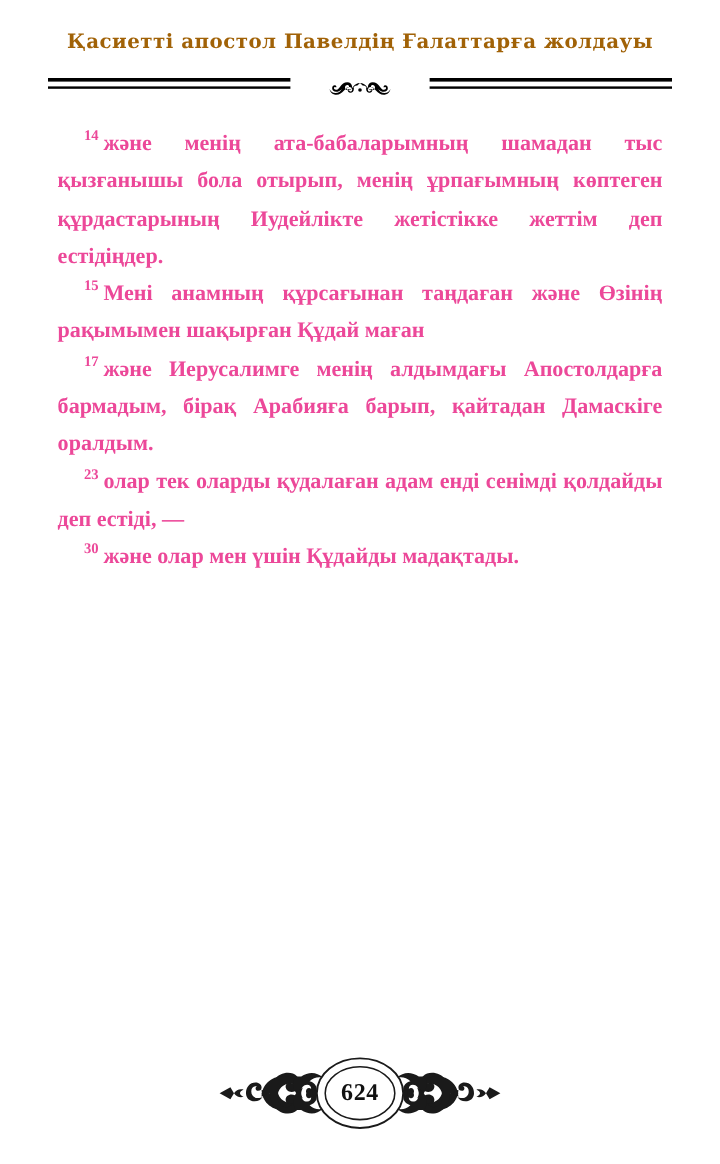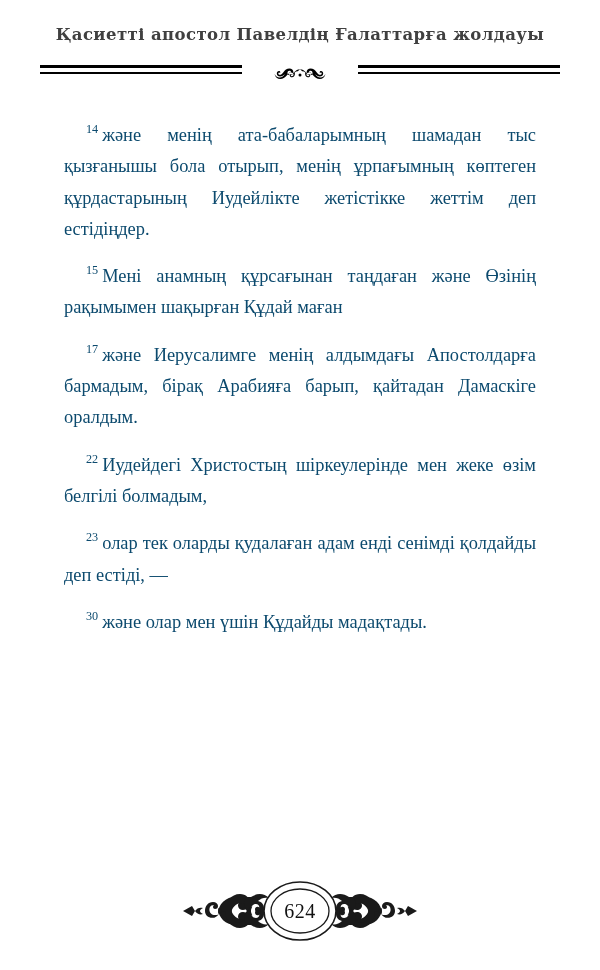--- a/index.html
+++ b/index.html
@@ -32,21 +32,21 @@
     width: 504px;
     text-align: center;
   }
   .running-head-title {
     font-family: "DejaVu Serif", "Liberation Serif", serif;
     font-size: 16.5px;
     font-weight: 700;
     letter-spacing: 0.4px;
     line-height: 1.1;
     white-space: nowrap;
-    color: #404040;
+    color: #a16207;
   }
 
   
   .head-divider {
     position: absolute;
     top: 62px;
     left: 40px;
     width: 520px;
     height: 24px;
   }
@@ -73,28 +73,29 @@
   .head-divider .fleuron svg { display: block; }
 
   
   .body-col {
     position: absolute;
     top: 104px;
     left: 48px;
     width: 504px;
   }
   .verse {
-    margin: 16px;
+    margin: 0;
     text-align: justify;
     text-justify: inter-word;
     text-indent: 22px;
     font-size: 18.4px;
     line-height: 31.3px;
-    color: #0c4a6e;
+    color: #ec4899;
     hyphens: none;
+    font-weight: bold;
   }
   .verse:last-child { text-align: left; }
   .verse .vnum {
     font-size: 12.2px;
     vertical-align: 8px;
     line-height: 0;
     padding-right: 4px;
     font-family: "Liberation Serif", "DejaVu Serif", serif;
   }
   
@@ -122,20 +123,21 @@
     top: 0;
     width: 250px;
     height: 80px;
     display: flex;
     align-items: center;
     justify-content: center;
     font-size: 20px;
     letter-spacing: 0.5px;
     color: #111;
     pointer-events: none;
+    font-weight: bold;
   }
 </style>
 </head>
 <body>
 
 <div class="page">
 
   <header class="running-head">
     <div class="running-head-title">Қасиетті апостол Павелдің Ғалаттарға жолдауы</div>
   </header>
@@ -158,23 +160,20 @@
     <p class="verse">
       <span class="vnum">14</span><span>және менің ата-бабаларымның шамадан тыс қызғанышы бола отырып, менің ұрпағымның көптеген құрдастарының Иудейлікте жетістікке жеттім деп естідіңдер.</span>
     </p>
     <p class="verse">
       <span class="vnum">15</span><span>Мені анамның құрсағынан таңдаған және Өзінің рақымымен шақырған Құдай маған</span>
     </p>
     <p class="verse">
       <span class="vnum">17</span><span>және Иерусалимге менің алдымдағы Апостолдарға бармадым, бірақ Арабияға барып, қайтадан Дамаскіге оралдым.</span>
     </p>
     <p class="verse">
-      <span class="vnum">22</span><span>Иудейдегі Христостың шіркеулерінде мен жеке өзім белгілі болмадым,</span>
-    </p>
-    <p class="verse">
       <span class="vnum">23</span><span>олар тек оларды қудалаған адам енді сенімді қолдайды деп естіді, —</span>
     </p>
     <p class="verse">
       <span class="vnum">30</span><span>және олар мен үшін Құдайды мадақтады.</span>
     </p>
   </main>
 
   <footer class="page-footer">
     <div class="orn-wrap">
       <svg width="250" height="80" viewBox="0 0 250 80" aria-hidden="true">

